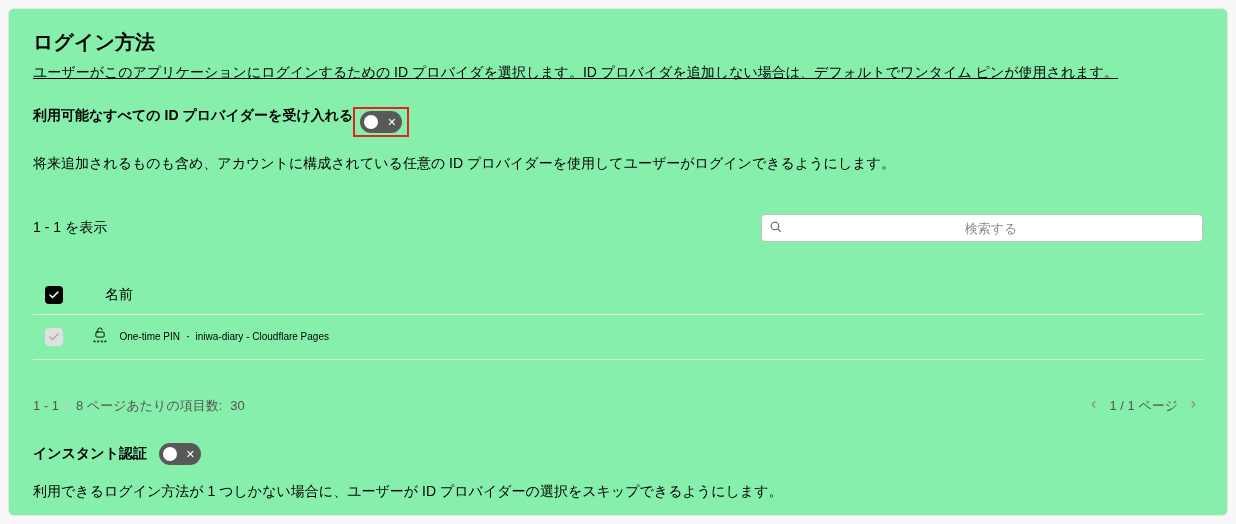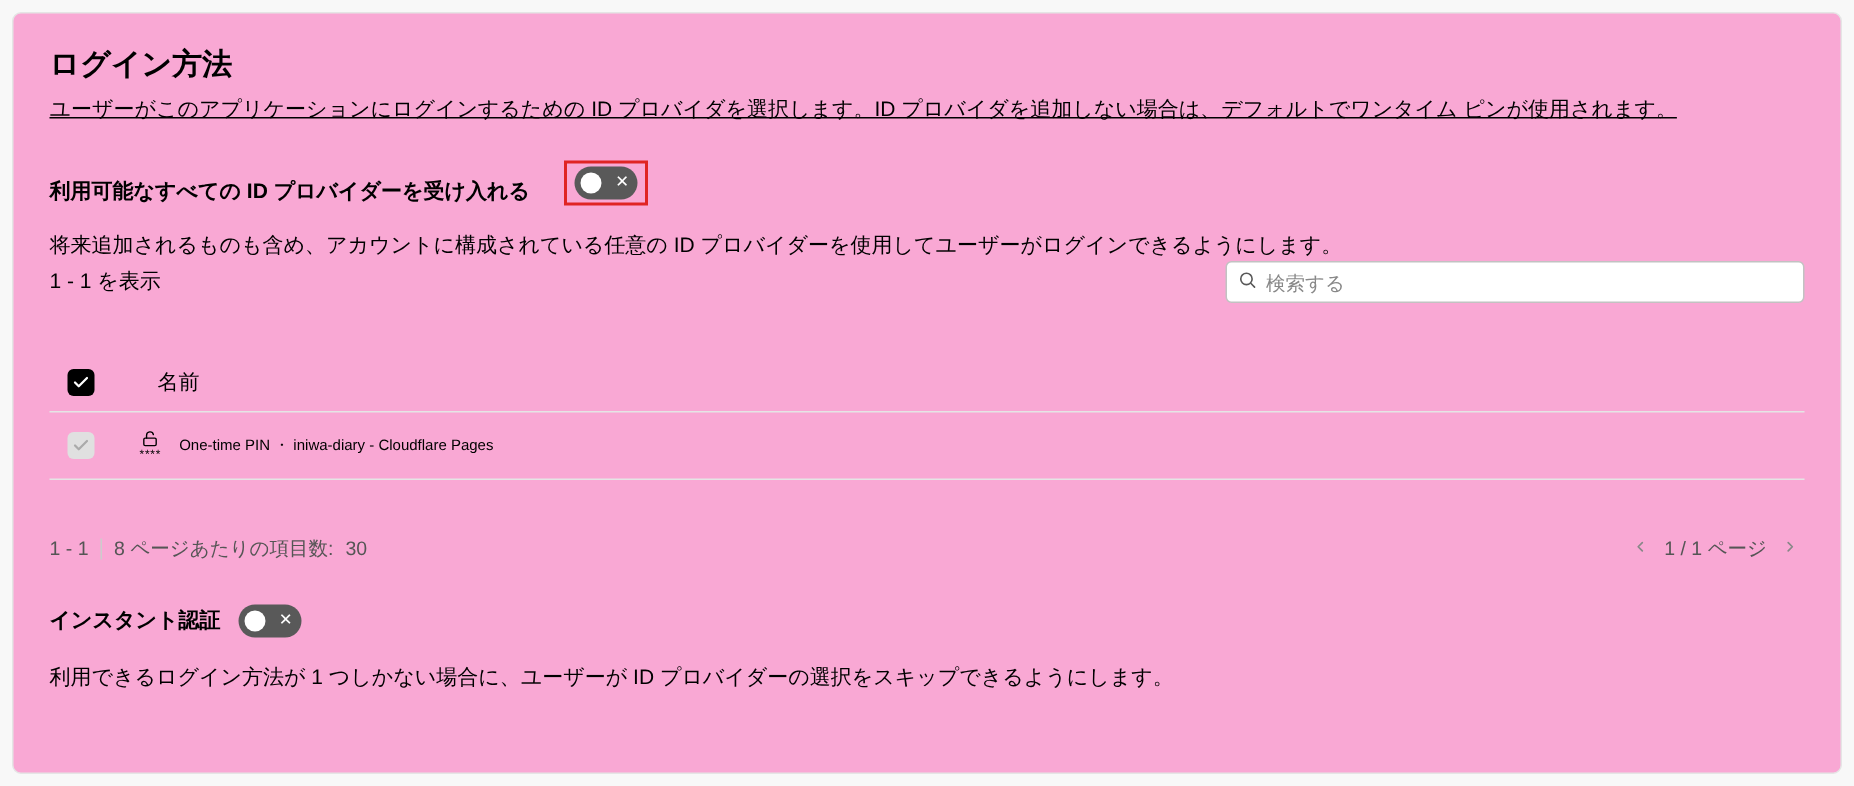--- a/index.html
+++ b/index.html
@@ -4,21 +4,21 @@
   <style>
     * { box-sizing: border-box; margin: 0; padding: 0; }
     body {
       font-family: -apple-system, BlinkMacSystemFont, "Segoe UI", "Hiragino Sans", "Meiryo", sans-serif;
       background-color: #f8f8f8;
       padding: 8px;
       color: #000;
       font-size: 14px;
     }
     .card {
-      background: #f9a8d4;
+      background: #86efac;
       border: 1px solid #e5e5e5;
       border-radius: 6px;
       padding: 20px 24px;
       width: 1220px;
       height: 508px;
     }
     h2.section-title {
       font-size: 20px;
       font-weight: 700;
       margin-bottom: 6px;
@@ -35,22 +35,22 @@
       cursor: pointer;
       display: inline-flex;
       align-items: center;
       gap: 4px;
       font-size: 14px;
     }
     .ext-svg { width:13px; height:13px; }
     .toggle-row {
       margin-top: 24px;
       display: flex;
-      align-items: flex-end;
-      gap: 23px;
+      align-items: flex-start;
+      gap: 0;
     }
     .toggle-label {
       font-weight: 700;
       font-size: 14px;
     }
     .highlight-box {
       border: 2px solid #e02424;
       padding: 2px 5px;
       display: inline-flex;
       align-items: center;
@@ -84,40 +84,42 @@
     }
     .sub-description {
       font-size: 14px;
       margin-top: 16px;
       line-height: 1.5;
     }
     .search-row {
       display: flex;
       align-items: center;
       justify-content: space-between;
+      margin-top: 40px;
     }
     .count-label { font-size: 14px; }
     .search-wrap { position: relative; }
     .search-icon {
       position: absolute;
       left: 8px;
       top: 50%;
       transform: translateY(-50%);
       color: #595959;
       pointer-events: none;
       font-size: 13px;
     }
     .search-input {
-      width: 386px;
+      width: 442px;
       height: 28px;
       padding: 3px 8px 3px 26px;
       border: 1px solid #c2c2c2;
       border-radius: 4px;
       font-size: 13px;
       background: #fff;
+      text-align: center;
     }
     .search-input::placeholder { color: #888; }
     .table { margin-top: 34px; width: 100%; }
     .table-header {
       display: flex;
       align-items: flex-start;
       padding: 10px 12px;
       border-bottom: 1px solid #e5e5e5;
       gap: 42px;
     }

